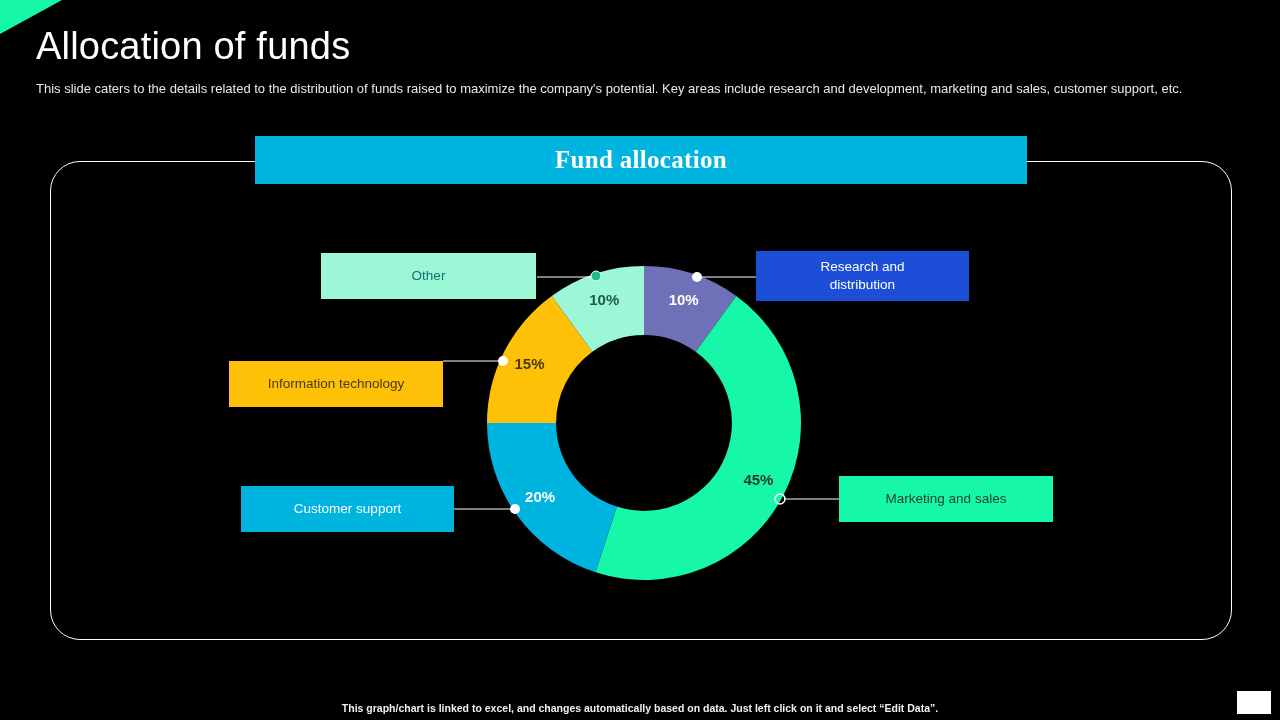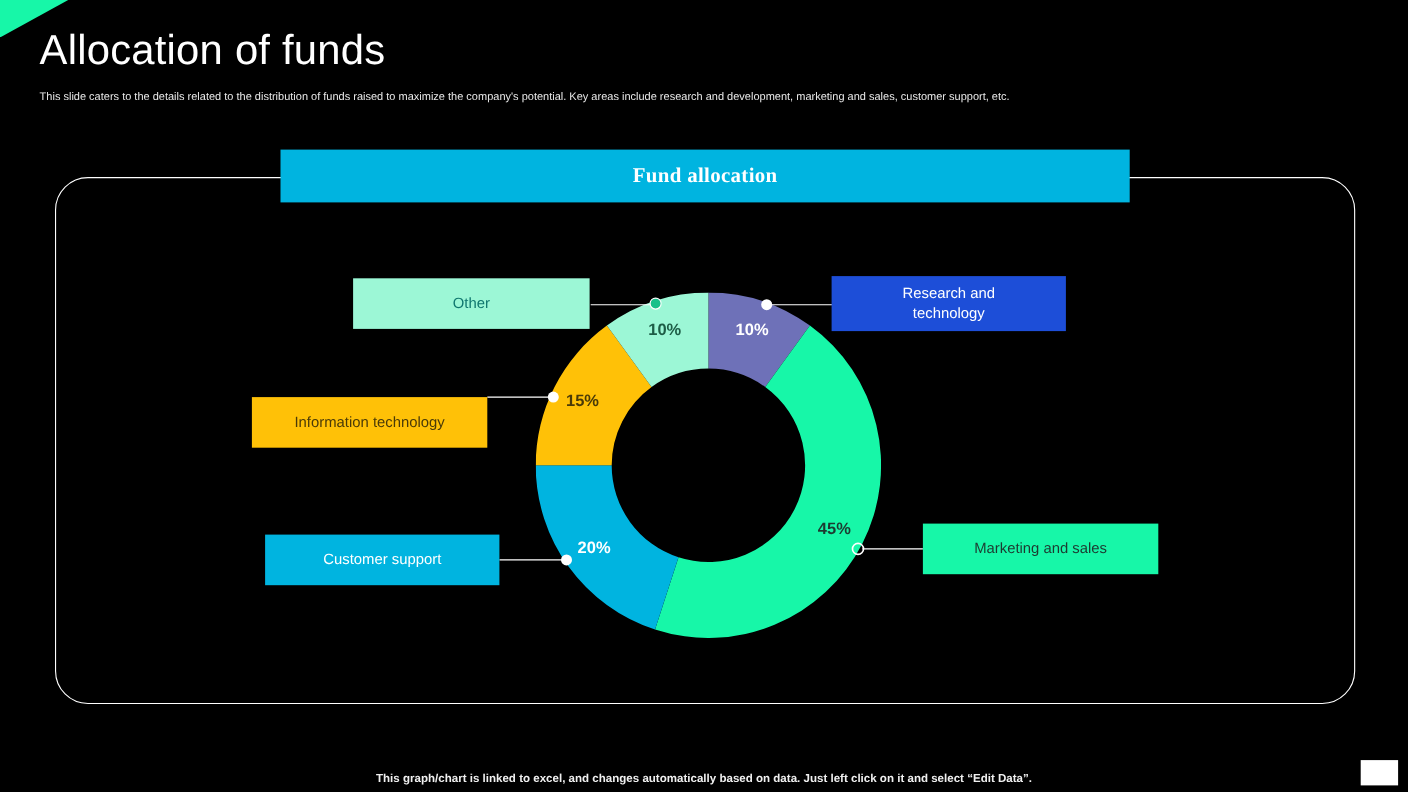--- a/index.html
+++ b/index.html
@@ -20,41 +20,41 @@
   }
 
   
   .page-title{
     position:absolute;left:36px;top:28px;
     font-size:38px;color:#ffffff;font-weight:400;
     letter-spacing:.2px;line-height:36px;white-space:nowrap;
   }
   .page-subtitle{
     position:absolute;left:36px;top:81px;width:1200px;
-    font-size:10px;color:#e9e9e9;line-height:15px;white-space:nowrap;
+    font-size:13px;color:#e9e9e9;line-height:15px;white-space:nowrap;
   }
 
   
   .chart-frame{
     position:absolute;left:50px;top:161px;
     width:1182px;height:479px;
     border:1px solid #ffffff;border-radius:30px;
     box-sizing:border-box;
   }
 
   
   .chart-banner{
     position:absolute;left:255px;top:136px;
     width:772px;height:48px;
     background:#00B4E0;
     display:flex;align-items:center;justify-content:center;
   }
   .chart-banner-text{
     font-family:"Liberation Serif", serif;
-    font-size:19px;font-weight:bold;color:#ffffff;letter-spacing:.3px;
+    font-size:25px;font-weight:bold;color:#ffffff;letter-spacing:.3px;
   }
 
   
   .donut-wrap{position:absolute;left:487px;top:266px;width:314px;height:314px;}
   .donut-svg{display:block;}
   .slice-label{
     font-family:"Liberation Sans", sans-serif;
     font-size:15px;font-weight:bold;
     dominant-baseline:middle;text-anchor:middle;
   }
@@ -144,21 +144,21 @@
     <span>Information  technology</span>
   </div>
 
   <div class="callout c-cs">
     <span>Customer support</span>
   </div>
 
   <div class="callout c-rd">
     <span>
       <span>Research and</span><br>
-      <span>technology</span>
+      <span>distribution</span>
     </span>
   </div>
 
   <div class="callout c-ms">
     <span>Marketing and sales</span>
   </div>
 
   <div class="footer-note">This graph/chart is linked to excel, and changes automatically based on data. Just left click on it and select “Edit Data”.</div>
   <div class="corner-chip"></div>
 

